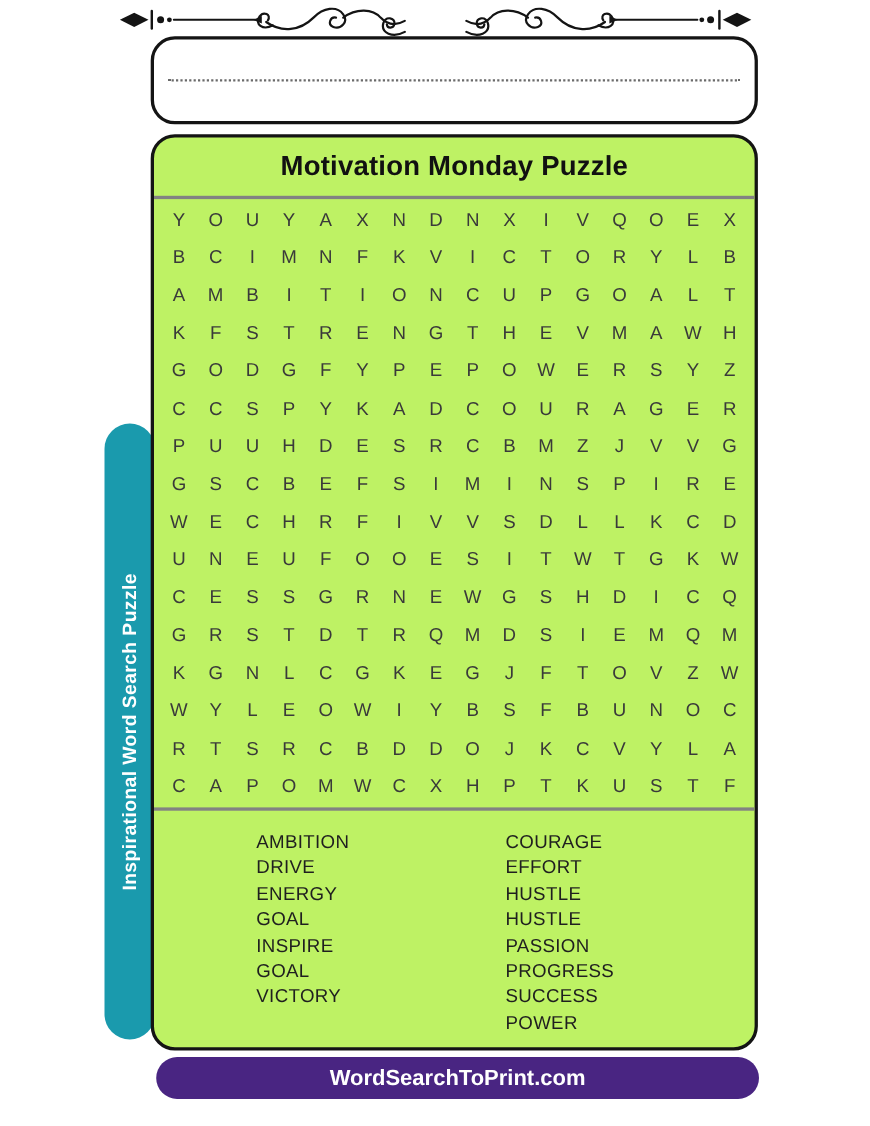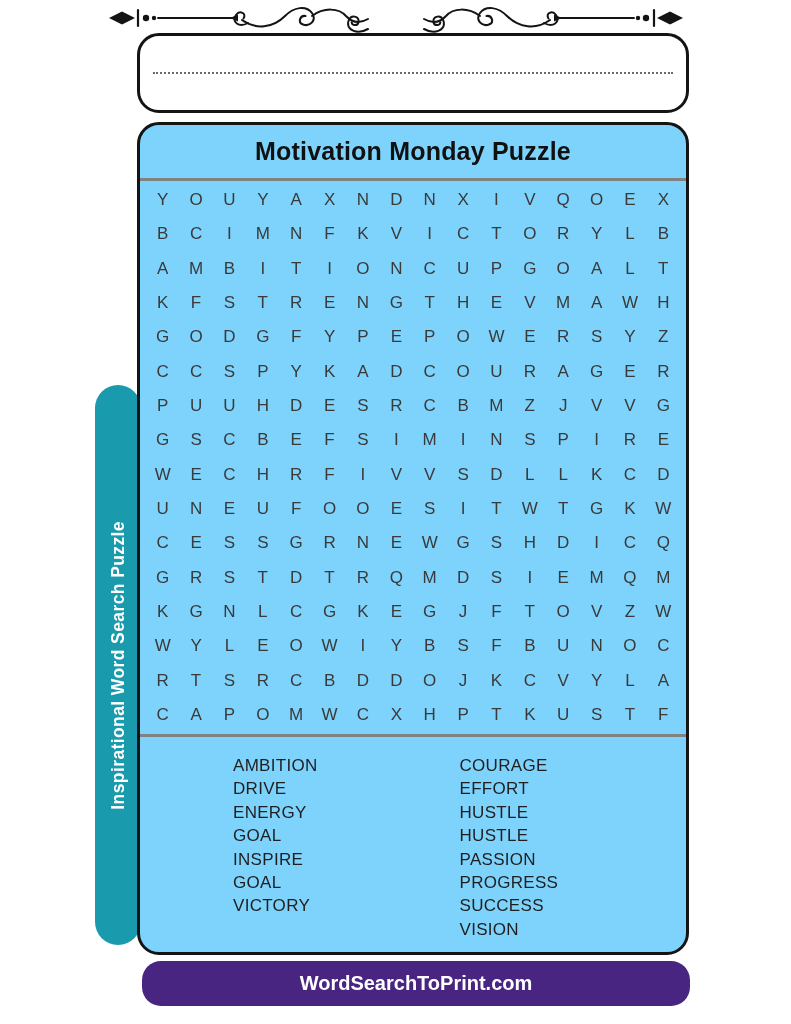--- a/index.html
+++ b/index.html
@@ -28,21 +28,21 @@
     background:#1a9aad;
   }
   .sidebar-label {
     writing-mode:vertical-rl; transform:rotate(180deg); white-space:nowrap;
     color:#ffffff; font-weight:bold; font-size:17.5px; letter-spacing:0.4px;
   }
 
   
   .main-box {
     position:absolute; left:137px; top:122px; width:552px; height:833px;
-    background:#7dd3fc; border:3px solid #141414; border-radius:22px; box-sizing:border-box;
+    background:#bef264; border:3px solid #141414; border-radius:22px; box-sizing:border-box;
     display:flex; flex-direction:column; overflow:hidden;
   }
   .title-row {
     height:53px; flex:0 0 53px; display:flex; align-items:center; justify-content:center;
   }
   .puzzle-title { font-size:25px; font-weight:bold; color:#111; letter-spacing:0.2px; }
   .divider { flex:0 0 3px; background:#828282; }
 
   .letter-grid {
     flex:0 0 553px; display:grid;
@@ -53,21 +53,21 @@
     display:flex; align-items:center; justify-content:center;
     font-size:17px; color:#3a3a3a;
   }
 
   .words { flex:1; display:flex; padding:17px 0 0 93px; box-sizing:border-box;border-radius:16px; }
   .word-col { width:275px; }
   .word-item { font-size:17px; line-height:23.4px; color:#1f1f1f; letter-spacing:0.3px; }
 
   
   .footer-pill {
-    position:absolute; left:142px; top:961px; width:548px; height:45px;
+    position:absolute; left:142px; top:961px; width:548px; height:38px;
     border-radius:19px; display:flex; align-items:center; justify-content:center;
     background:#492582;
   }
   .footer-label { color:#ffffff; font-weight:bold; font-size:20px; }
 </style>
 </head>
 <body>
 
 <div class="page">
 
@@ -373,21 +373,21 @@
           <div class="word-item">VICTORY</div>
         </div>
       <div class="word-col" id="word-col-right">
           <div class="word-item">COURAGE</div>
           <div class="word-item">EFFORT</div>
           <div class="word-item">HUSTLE</div>
           <div class="word-item">HUSTLE</div>
           <div class="word-item">PASSION</div>
           <div class="word-item">PROGRESS</div>
           <div class="word-item">SUCCESS</div>
-          <div class="word-item">VISION</div>
+          <div class="word-item">POWER</div>
         </div>
     </div>
   </div>
 
   <div class="footer-pill" style="background: rgb(73, 37, 130);">
     <div class="footer-label">WordSearchToPrint.com</div>
   </div>
 
 </div>
 

